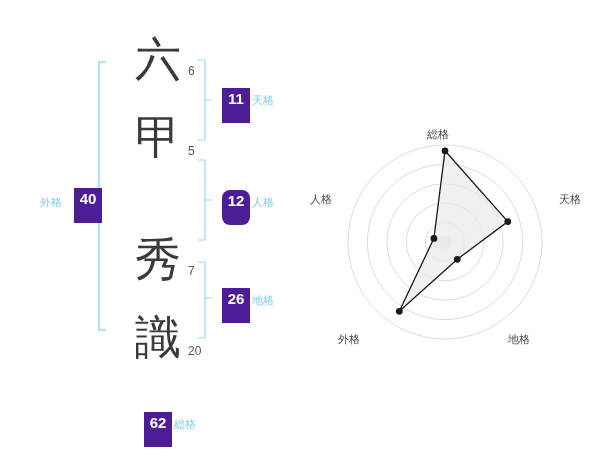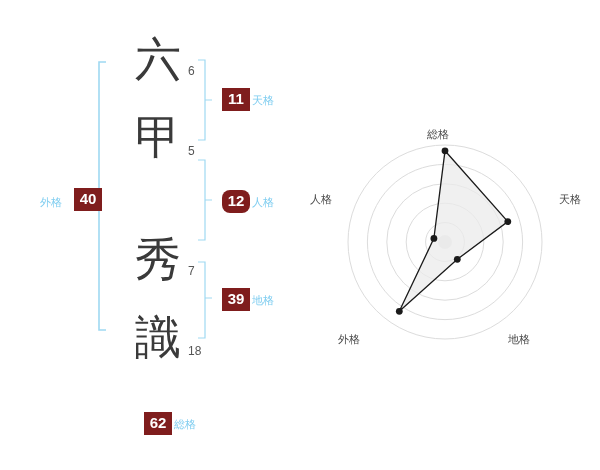--- a/index.html
+++ b/index.html
@@ -51,26 +51,26 @@
     color: #555;
     font-family: "Liberation Sans", sans-serif;
   }
   .sn-1 { left: 188px; top: 64px; }
   .sn-2 { left: 188px; top: 144px; }
   .sn-3 { left: 188px; top: 264px; }
   .sn-4 { left: 188px; top: 344px; }
 
   .val-box {
     position: absolute;
-    background: #7f1d1d;
+    background: #4c1d95;
     color: #ffffff;
     font-size: 15px;
     font-weight: bold;
     text-align: center;
-    padding: 2px 5px 4px 5px;
+    padding: 2px 5px 16px 5px;
     min-width: 18px;
     font-family: "Liberation Sans", sans-serif;
   }
   .val-label {
     position: absolute;
     color: #7fcdf0;
     font-size: 11px;
     font-family: "Liberation Sans", sans-serif;
   }
 
@@ -135,29 +135,29 @@
 
 <div class="name-panel">
   <div class="kanji kanji-1">六</div>
   <div class="kanji kanji-2">甲</div>
   <div class="kanji kanji-3">秀</div>
   <div class="kanji kanji-4">識</div>
 
   <div class="stroke-num sn-1">6</div>
   <div class="stroke-num sn-2">5</div>
   <div class="stroke-num sn-3">7</div>
-  <div class="stroke-num sn-4">18</div>
+  <div class="stroke-num sn-4">20</div>
 
   <div class="val-box vb-tenkaku">11</div>
   <div class="val-label vl-tenkaku">天格</div>
 
   <div class="val-box vb-jinkaku">12</div>
   <div class="val-label vl-jinkaku">人格</div>
 
-  <div class="val-box vb-chikaku">39</div>
+  <div class="val-box vb-chikaku">26</div>
   <div class="val-label vl-chikaku">地格</div>
 
   <div class="val-box vb-gaikaku">40</div>
   <div class="val-label vl-gaikaku">外格</div>
 
   <div class="val-box vb-soukaku">62</div>
   <div class="val-label vl-soukaku">総格</div>
 </div>
 
 <div class="radar-panel">

